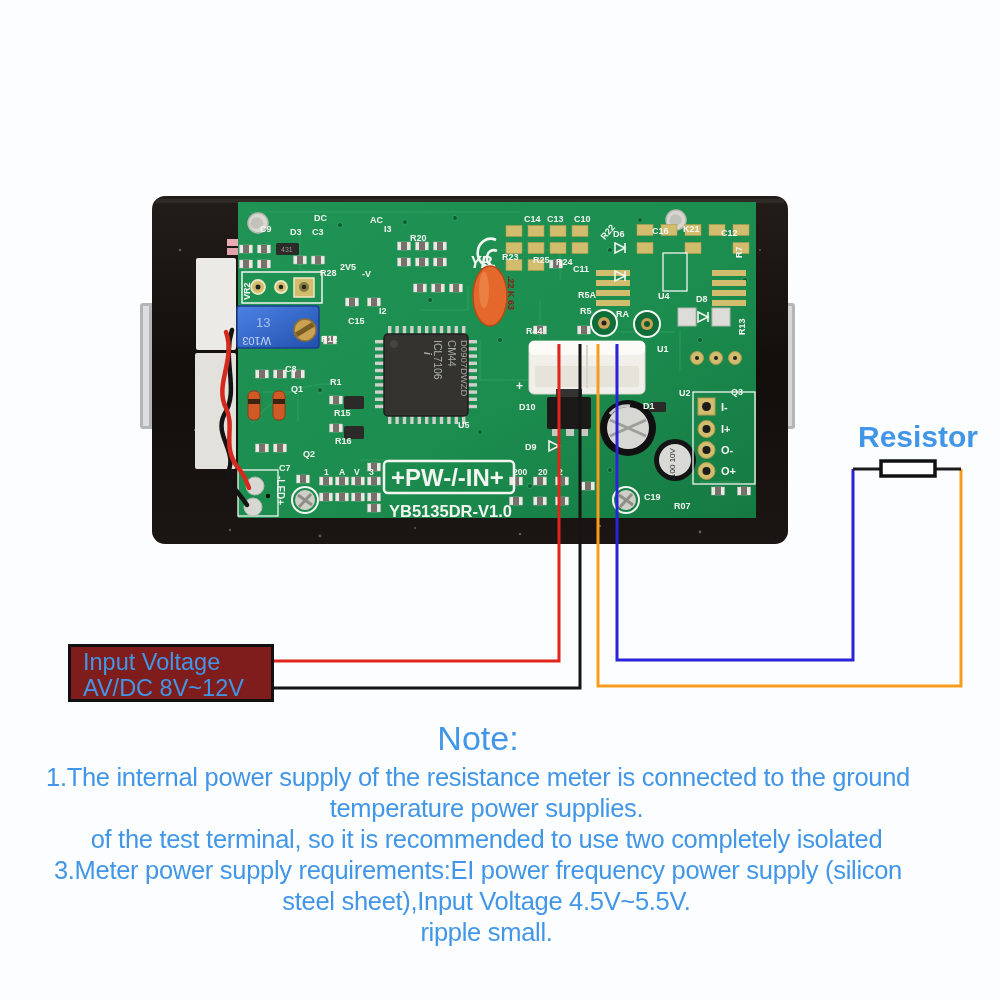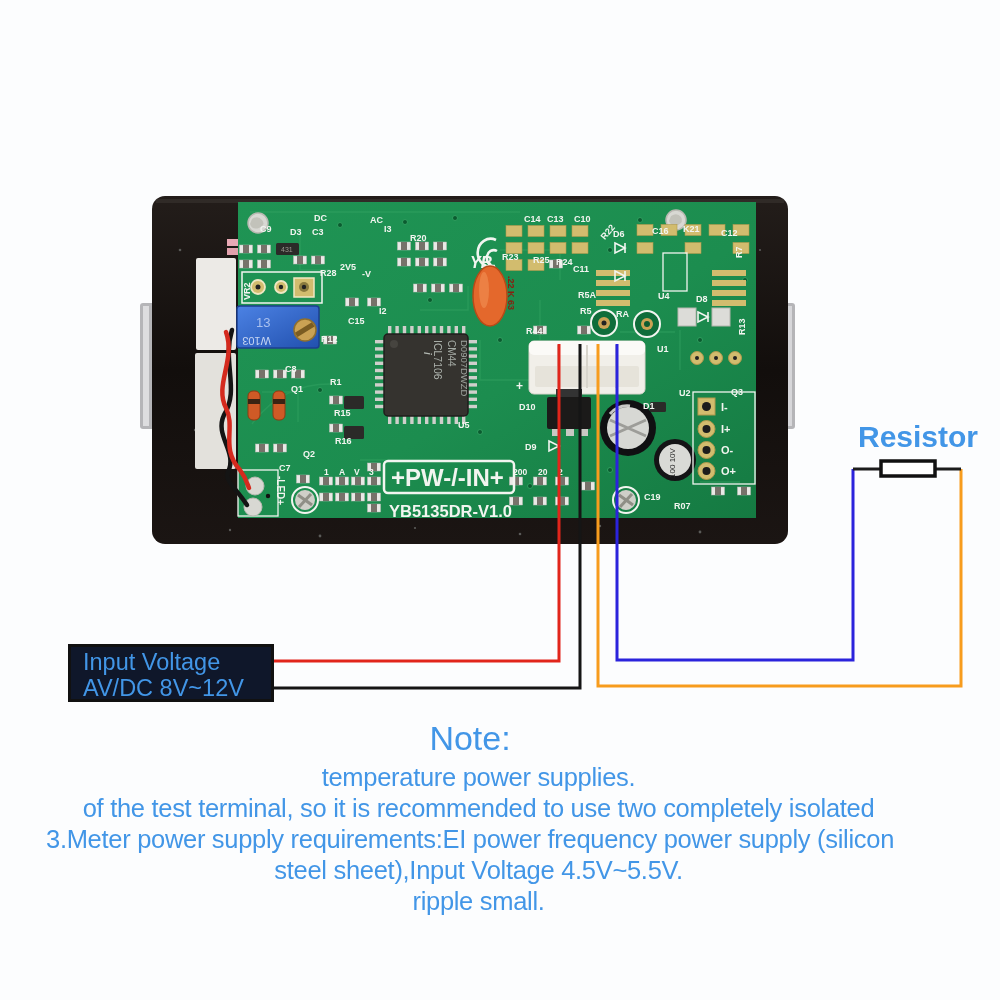--- a/index.html
+++ b/index.html
@@ -8,21 +8,21 @@
     background:#fcfdfe;
     font-family:"Liberation Sans",sans-serif;
   }
   #scene{position:absolute;left:0;top:0;width:1000px;height:1000px;}
   #resistor-label{
     position:absolute;left:858px;top:420px;width:120px;
     font-size:30px;color:#4296e7;font-weight:bold;
   }
   #input-box{
     position:absolute;left:68px;top:644px;width:188px;height:50px;
-    background:#0f172a;border:3.5px solid #111;
+    background:#7f1d1d;border:3.5px solid #111;
     padding:2px 0 0 12px;
     font-size:23.5px;line-height:26px;color:#4296e7;white-space:nowrap;
   }
   #notes{
     position:absolute;left:46px;top:716px;color:#4296e7;white-space:nowrap;text-align:center;
   }
   #notes .heading{font-size:34px;line-height:44px;margin-bottom:2px;}
   #notes .nline{font-size:25.5px;line-height:31px;letter-spacing:-0.3px;}
   #notes .cont{padding-left:17px;}
 </style>
@@ -477,18 +477,19 @@
 
 <div id="resistor-label">Resistor</div>
 
 <div id="input-box">
   <div>Input Voltage</div>
   <div>AV/DC 8V~12V</div>
 </div>
 
 <div id="notes">
   <div class="heading">Note:</div>
+  <div class="nline">1.The internal power supply of the resistance meter is connected to the ground</div>
   <div class="nline cont">temperature power supplies.</div>
   <div class="nline cont">of the test terminal, so it is recommended to use two completely isolated</div>
   <div class="nline">3.Meter power supply requirements:EI power frequency power supply (silicon</div>
   <div class="nline cont">steel sheet),Input Voltage 4.5V~5.5V.</div>
   <div class="nline cont">ripple small.</div>
 </div>
 
 </body></html>

